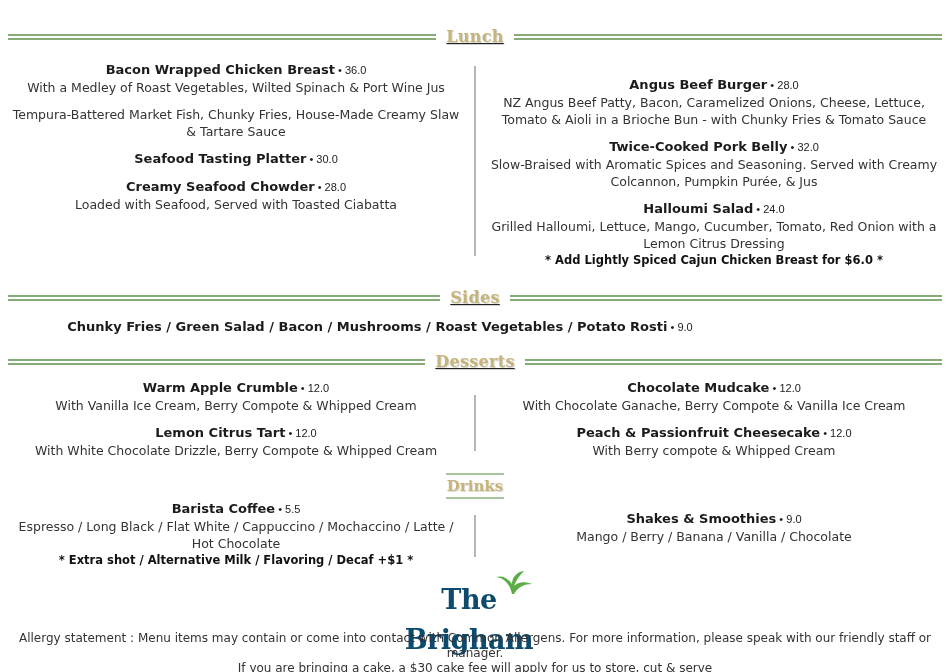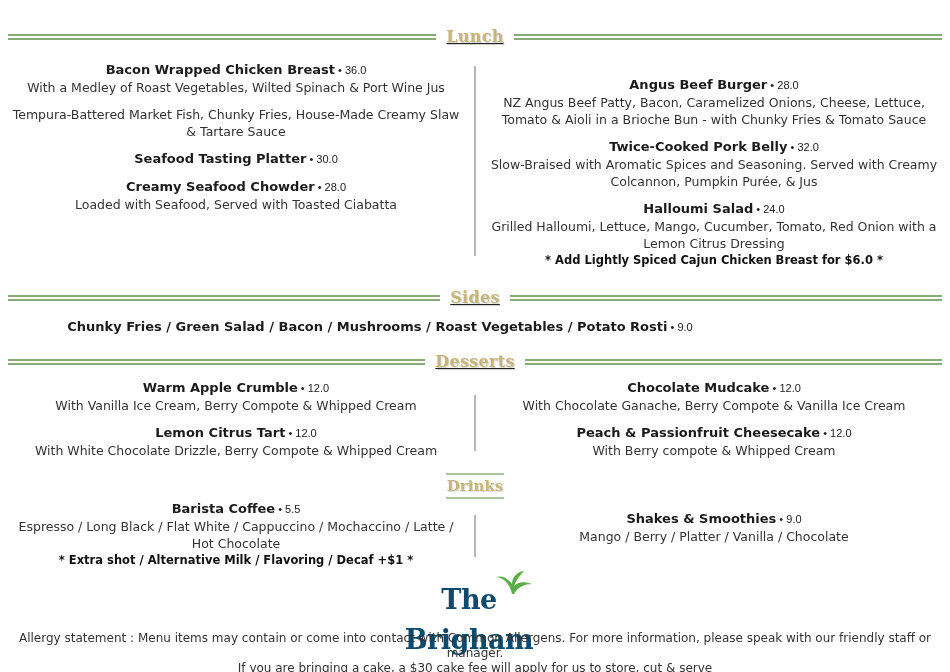--- a/index.html
+++ b/index.html
@@ -148,21 +148,21 @@
     <div class="desc">Espresso / Long Black / Flat White / Cappuccino / Mochaccino / Latte / Hot Chocolate</div>
     <div class="note">* Extra shot / Alternative Milk / Flavoring / Decaf +$1 *</div>
   </div>
 </div>
 
 <div class="vsep" style="top:515px; height:42px;"></div>
 
 <div class="col right" style="top:510px;">
   <div class="item">
     <div><span class="name">Shakes &amp; Smoothies</span><span class="price"> • 9.0</span></div>
-    <div class="desc">Mango / Berry / Platter / Vanilla / Chocolate</div>
+    <div class="desc">Mango / Berry / Banana / Vanilla / Chocolate</div>
   </div>
 </div>
 
 <div class="logo">
   <svg class="leaf" width="42" height="26" viewBox="0 0 42 26">
     <path d="M20 24 C18 14, 12 8, 4 7 C10 5, 16 8, 20 14 C20 8, 24 2, 32 1 C28 5, 24 10, 22 16 C26 12, 32 11, 40 14 C32 14, 26 17, 22 24 Z" fill="#5aae45"></path>
   </svg>
   <div class="logo-text">The Brigham</div>
 </div>
 

